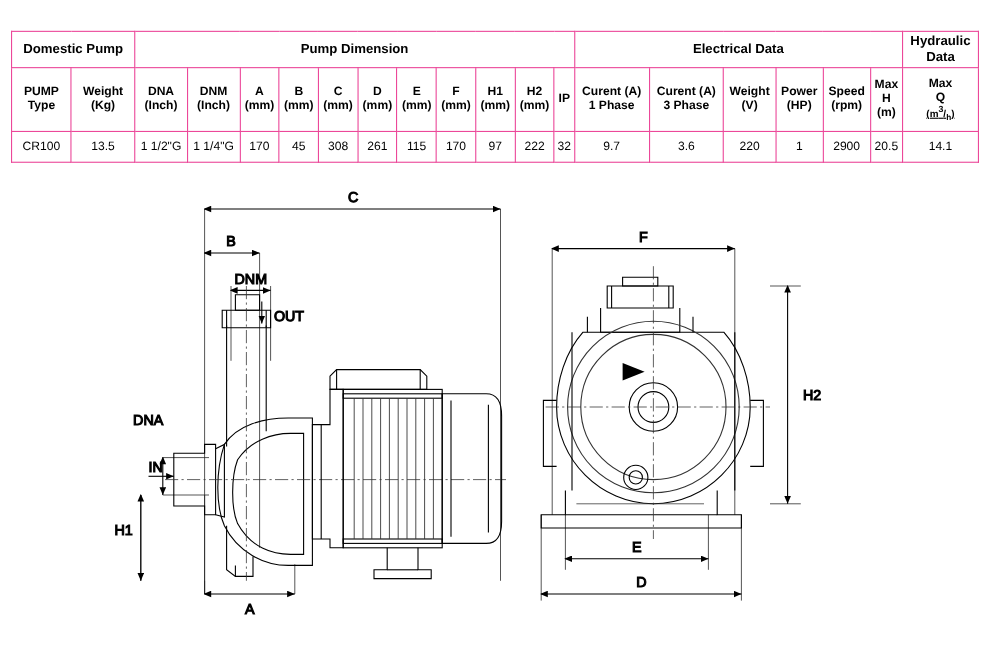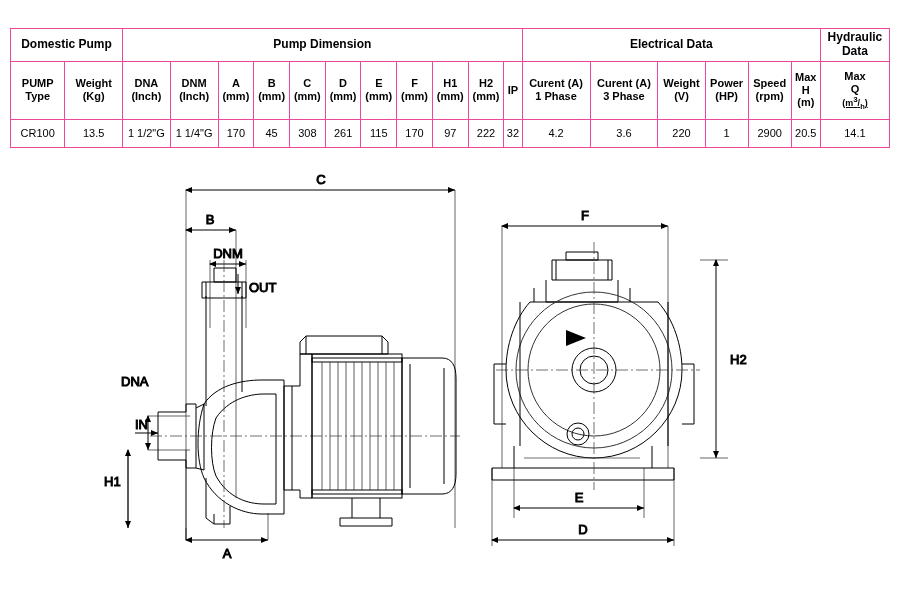--- a/index.html
+++ b/index.html
@@ -74,21 +74,21 @@
     <td>1 1/4"G</td>
     <td>170</td>
     <td>45</td>
     <td>308</td>
     <td>261</td>
     <td>115</td>
     <td>170</td>
     <td>97</td>
     <td>222</td>
     <td>32</td>
-    <td>4.2</td>
+    <td>9.7</td>
     <td>3.6</td>
     <td>220</td>
     <td>1</td>
     <td>2900</td>
     <td>20.5</td>
     <td>14.1</td>
   </tr>
 </tbody>
   </table>
 

